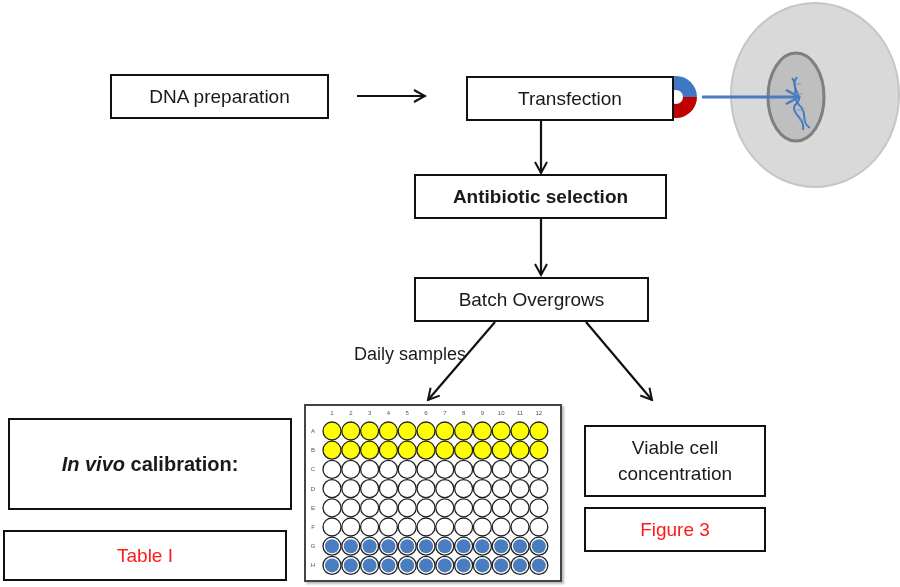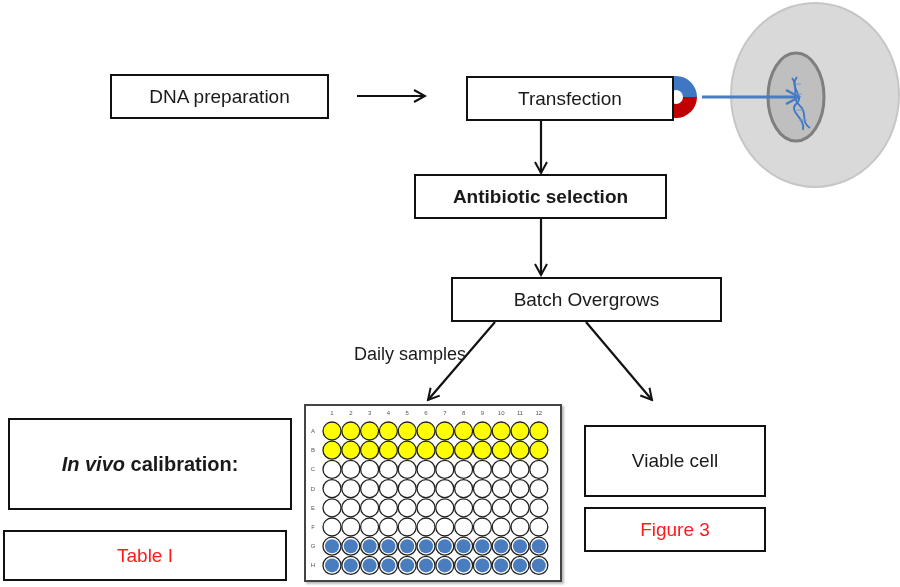--- a/index.html
+++ b/index.html
@@ -53,37 +53,38 @@
 
 <div class="box" style="left:110px;top:74px;width:219px;height:45px;">
   <span>DNA preparation</span>
 </div>
 <div class="box" style="left:434px;top:76px;width:208px;height:45px;margin-left:32px;">
   <span>Transfection</span>
 </div>
 <div class="box" style="left:414px;top:174px;width:253px;height:45px;font-weight:bold;">
   <span>Antibiotic selection</span>
 </div>
-<div class="box" style="left:414px;top:277px;width:271px;height:45px;margin-left:37px;">
+<div class="box" style="left:414px;top:277px;width:235px;height:45px;">
   <span>Batch Overgrows</span>
 </div>
 
 <div class="label" style="left:314px;top:344px;margin-left:40px;">Daily samples</div>
 
 <div class="box" style="left:8px;top:418px;width:284px;height:92px;flex-direction:column;">
   <div style="font-size:20px;font-weight:bold;">
     <i>In vivo</i><span> calibration:</span>
   </div>
 </div>
 <div class="box red" style="left:3px;top:530px;width:284px;height:51px;">
   <span>Table I</span>
 </div>
 
 <div class="box" style="left:584px;top:425px;width:182px;height:72px;flex-direction:column;">
   <div>Viable cell</div>
+  <div>concentration</div>
 </div>
 <div class="box red" style="left:584px;top:507px;width:182px;height:45px;">
   <span>Figure 3</span>
 </div>
 
 <div class="plate">
   <svg id="plate-svg" width="254" height="174">
       <text x="26" y="9" font-size="6" text-anchor="middle" fill="#555" font-family="Liberation Sans, sans-serif">1</text>
       <text x="44.8" y="9" font-size="6" text-anchor="middle" fill="#555" font-family="Liberation Sans, sans-serif">2</text>
       <text x="63.6" y="9" font-size="6" text-anchor="middle" fill="#555" font-family="Liberation Sans, sans-serif">3</text>

